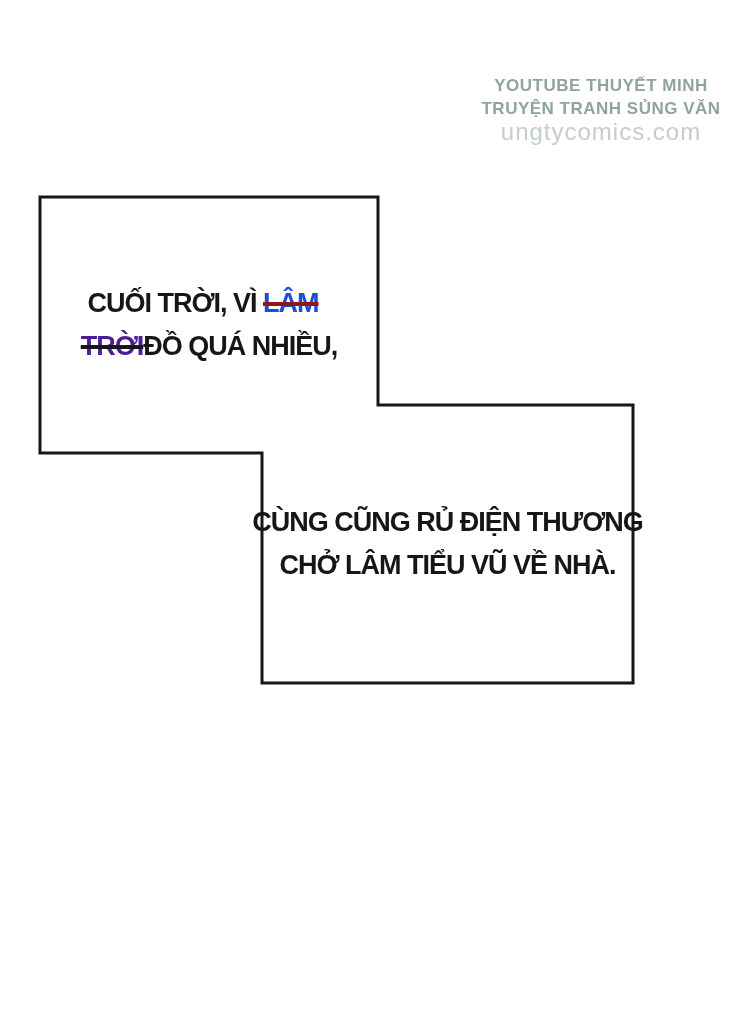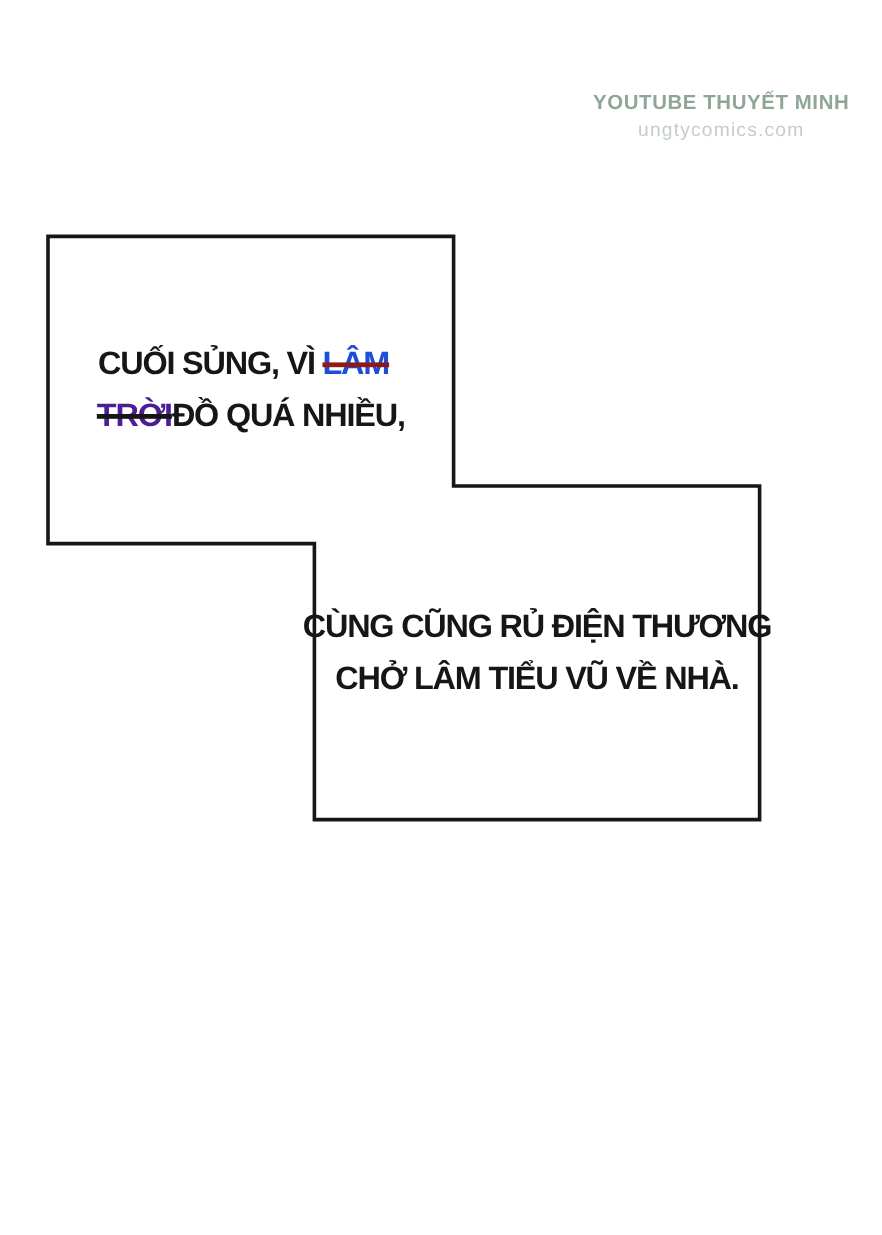--- a/index.html
+++ b/index.html
@@ -27,21 +27,21 @@
     width: 244px;
     text-align: center;
     font-weight: 700;
     font-size: 17px;
     line-height: 23px;
     letter-spacing: 0.5px;
     color: #8fa597;
   }
   .watermark .wm-site {
     font-weight: 400;
-    font-size: 16px;
+    font-size: 24px;
     letter-spacing: 1px;
     color: #c4cec6;
     text-transform: none;
   }
   .caption {
     position: absolute;
     display: flex;
     flex-direction: column;
     justify-content: center;
     align-items: center;
@@ -84,25 +84,26 @@
 <body>
 
 <div class="page">
 
   <svg class="panel-outline-svg" width="735" height="1029" viewBox="0 0 735 1029">
     <polygon points="40,197 378,197 378,405 633,405 633,683 262,683 262,453 40,453" fill="#ffffff" stroke="#161616" stroke-width="3"></polygon>
   </svg>
 
   <div class="watermark">
     <div class="wm-line">YOUTUBE THUYẾT MINH</div>
+    <div class="wm-line">TRUYỆN TRANH SỦNG VĂN</div>
     <div class="wm-site">ungtycomics.com</div>
   </div>
 
   <div class="caption caption-1">
-    <span class="line"><span>CUỐI SỦNG, VÌ </span><span class="red-struck">LÂM</span></span>
+    <span class="line"><span>CUỐI TRỜI, VÌ </span><span class="red-struck">LÂM</span></span>
     <span class="line"><span class="black-struck">TRỜI</span><span>ĐỒ QUÁ NHIỀU,</span></span>
   </div>
 
   <div class="caption caption-2">
     <span class="line">CÙNG CŨNG RỦ ĐIỆN THƯƠNG</span>
     <span class="line">CHỞ LÂM TIỂU VŨ VỀ NHÀ.</span>
   </div>
 
 </div>
 

